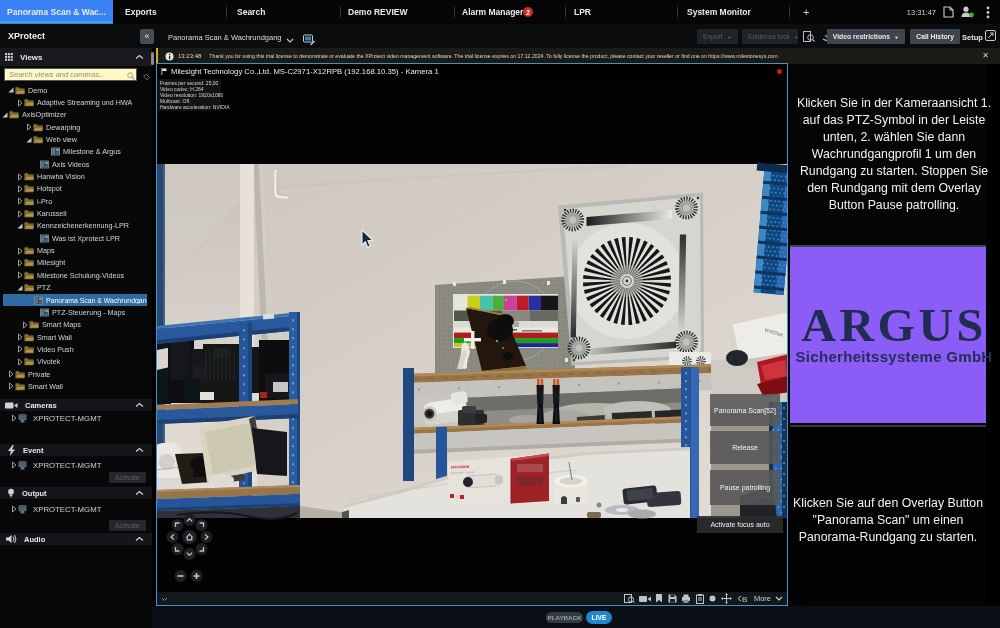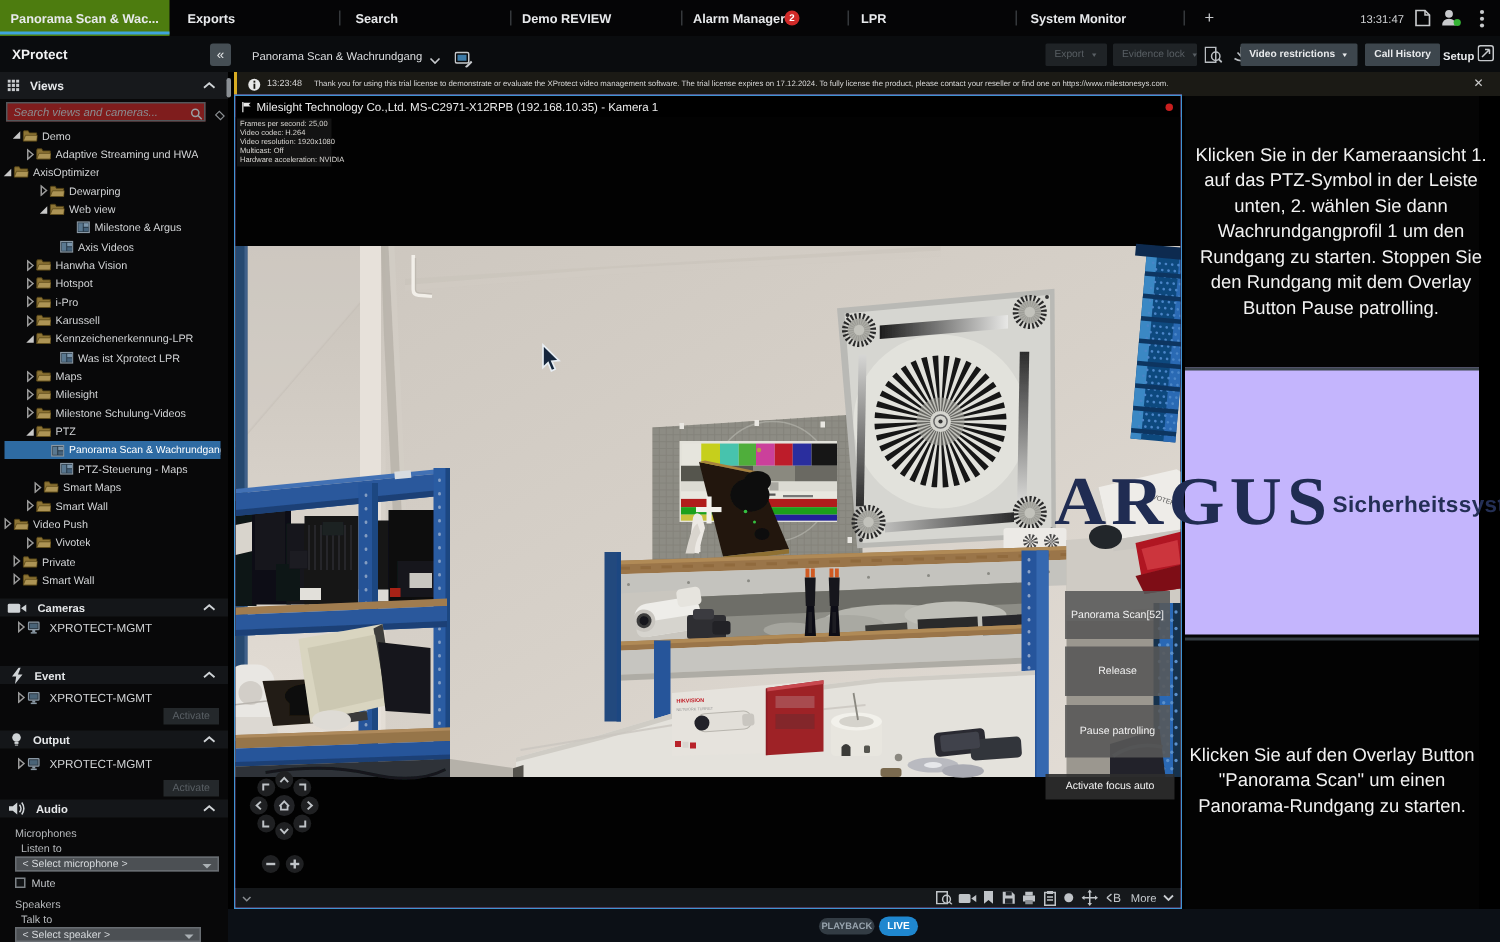--- a/index.html
+++ b/index.html
@@ -6,21 +6,21 @@
 body { font-family:"Liberation Sans", sans-serif; position:relative; }
 #app { position:absolute; inset:0; }
 .abs { position:absolute; }
 
 
 #topbar { position:absolute; left:0; top:0; width:1000px; height:24px; background:#050506; }
 .tab { position:absolute; top:0; height:24px; color:#e8eaec; font-size:8.5px; font-weight:bold;
         display:flex; align-items:center; white-space:nowrap; }
 #activetab { justify-content:center; }
 .tabsep { position:absolute; top:7px; width:1px; height:10px; background:#35383b; }
-#activetab { left:0; width:113px; background:#4d7c0f; }
+#activetab { left:0; width:113px; background:#3b82f6; }
 #activetab:after { content:""; position:absolute; left:0; bottom:1px; width:100%; height:2px; background:#3ea4de; }
 .badge { position:absolute; width:10px; height:10px; border-radius:5px; background:#d02a28; color:#fff;
          font-size:6.5px; font-weight:bold; display:flex; align-items:center; justify-content:center; top:7px; }
 #clock { position:absolute; right:64px; top:8px; color:#d2d4d6; font-size:7.5px; }
 
 
 #row2 { position:absolute; left:0; top:24px; width:1000px; height:24px; background:#0a0c0e; }
 #xprot { position:absolute; left:8px; top:7px; color:#f2f3f4; font-size:9px; font-weight:bold; }
 #collapse { position:absolute; left:140px; top:5px; width:14px; height:15px; background:#454e54; border-radius:2px;
             color:#e6e8ea; font-size:9px; text-align:center; line-height:14px; }
@@ -31,21 +31,21 @@
            display:flex; align-items:center; padding:0 6px; border-radius:1px; white-space:nowrap; }
 .dca { margin-left:4px; font-size:5px; transform:scaleY(0.8); }
 
 
 #sidebar { position:absolute; left:0; top:48px; width:152px; height:580px; background:#080809; color:#cfd1d3; }
 .shead { position:relative; height:18px; background:#17191c; display:flex; align-items:center; padding-left:5px; }
 .shead.s2 { height:12px; background:#141619; }
 .shead.s2 { font-size:7.5px; }
 .shead .st { font-size:8px; font-weight:bold; color:#e6e8ea; margin-left:7px; }
 .shead.s2 .st { font-size:7.5px; }
-#searchbox { position:absolute; left:4px; top:20px; width:133px; height:13px; background:#7f1d1d;
+#searchbox { position:absolute; left:4px; top:20px; width:133px; height:13px; background:#fef9c3;
              border:1px solid #53575b; color:#8a8e92; font-size:7.5px; font-style:italic;
              display:flex; align-items:center; padding-left:4px; }
 #tree { position:absolute; left:0; top:36px; width:152px; }
 .trow { height:12.35px; display:flex; align-items:center; font-size:7.2px; color:#d2d4d6; white-space:nowrap; }
 .trow.sel { background:#2e6ba3; color:#fff; margin-left:3px; margin-right:5px; padding-left:22px !important; font-size:6.9px; }
 .ar { width:9px; display:inline-flex; justify-content:center; flex:none; }
 .ic { margin-right:3px; display:inline-flex; flex:none; }
 .tl { overflow:hidden; }
 .srow { height:12.5px; display:flex; align-items:center; font-size:7.8px; color:#cfd1d3; padding-left:9px; }
 .activ { position:absolute; right:6px; width:37px; height:11px; background:#24282b; color:#595f64;
@@ -57,41 +57,41 @@
               border-right:3px solid transparent; border-top:3.5px solid #aab0b4; }
 .mute { display:flex; align-items:center; font-size:7.2px; color:#c2c5c8; padding-left:10px; margin-top:3px; }
 .mute .box { width:7px; height:7px; border:1px solid #7d8287; background:#121416; margin-right:4px; }
 
 
 #notif { position:absolute; left:156px; top:48px; width:844px; height:16px; background:#1b1a15;
          border-left:2px solid #d8ac23; display:flex; align-items:center; color:#d9d9d9; font-size:5.2px; }
 #notif .nx { position:absolute; right:11px; top:3px; color:#cfcfcf; font-size:8px; }
 
 
-#cell { position:absolute; left:156px; top:63px; width:632px; height:543px; border:1px solid #3f93d2; background:#be185d; }
+#cell { position:absolute; left:156px; top:63px; width:632px; height:543px; border:1px solid #3f93d2; background:#14b8a6; }
 #camtitle { position:absolute; left:0; top:0; width:100%; height:14px; color:#ececec; font-size:7.7px;
             display:flex; align-items:center; padding-left:4px; background:#000; }
 #reddot { position:absolute; right:5px; top:5px; width:5px; height:5px; border-radius:3px; background:#c81e1e; }
 #vid { position:absolute; left:0; top:14px; width:630px; height:514px; background:#020202; }
 #infoov { position:absolute; left:1px; top:1px; width:63px; padding:1px 2px; background:rgba(22,22,22,0.85);
           color:#d8d6d2; font-size:5px; line-height:6px; white-space:nowrap; }
 .ovbtn { position:absolute; left:553px; width:70px; background:rgba(88,88,88,0.88); color:#f2f2f2;
          font-size:7px; display:flex; align-items:center; justify-content:center; white-space:nowrap; }
 #celltb { position:absolute; left:0; bottom:0; width:630px; height:13px; background:#15181b;
           display:flex; align-items:center; justify-content:flex-end; }
 .tbi { margin:0 2.2px; display:inline-flex; align-items:center; }
 #more { color:#c8ccd0; font-size:7.5px; margin:0 4px 0 3px; }
 #ltb { position:absolute; left:4px; bottom:3px; }
 
 
 #rpanel { position:absolute; left:790px; top:64px; width:196px; height:542px; background:#050505; }
 .rtext { color:#f2f2f2; font-size:12.3px; line-height:17px; text-align:center; font-weight:400; white-space:nowrap; }
 #rt1 { position:absolute; left:0; top:0; width:196px; height:180px; display:flex; align-items:center; justify-content:center; padding-left:12px; }
-#argus { position:absolute; left:0; top:181px; width:196px; height:178px; background:#c4b5fd;
-         border-top:2px solid #3d464e; display:flex; flex-direction:row; align-items:center; justify-content:center; padding-left:12px; }
+#argus { position:absolute; left:0; top:181px; width:196px; height:178px; background:#8b5cf6;
+         border-top:2px solid #3d464e; display:flex; flex-direction:column; align-items:center; justify-content:center; padding-left:12px; }
 #argus .a1 { color:#202c52; font-size:48px; font-weight:bold; letter-spacing:3.5px; line-height:40px;
              font-family:"Liberation Serif", serif; transform:scaleY(0.95); white-space:nowrap; }
 #argus .a2 { color:#242f55; font-size:15px; font-weight:bold; letter-spacing:0.3px; margin-top:2px; white-space:nowrap; }
 #rt2 { position:absolute; left:0; top:361px; width:196px; height:181px; border-top:2px solid #343c42;
        display:flex; align-items:center; justify-content:center; background:#030303; padding-top:8px; }
 
 
 #botbar { position:absolute; left:152px; top:606px; width:848px; height:22px; background:#0c1016; }
 #playback { position:absolute; left:394px; top:6px; width:37px; height:11px; background:#333c44; border-radius:5.5px;
             color:#98a4ae; font-size:6.2px; font-weight:bold; display:flex; align-items:center; justify-content:center; }
@@ -476,21 +476,21 @@
             </svg>
           </span>
           <span class="ic fold">
             <svg width="10" height="9" viewBox="0 0 10 9">
               <path d="M0.5 2 L0.5 8 L9.5 8 L9.5 2.6 L4.6 2.6 L3.8 1.2 L0.9 1.2 Z" fill="#8d7435" stroke="#554416" stroke-width="0.6"></path>
               <path d="M0.5 8 L2 4.2 L10 4.2 L9.5 8 Z" fill="#ad9455" stroke="#554416" stroke-width="0.5"></path>
             </svg>
           </span>
           <span class="tl">Smart Wall</span>
         </div>
-        <div class="trow" style="">
+        <div class="trow" style="padding-left:15px">
           <span class="ar">
             <svg width="8" height="8" viewBox="0 0 8 8">
               <path d="M2.5 1 L6 4 L2.5 7 Z" fill="none" stroke="#9a9a9a" stroke-width="1"></path>
             </svg>
           </span>
           <span class="ic fold">
             <svg width="10" height="9" viewBox="0 0 10 9">
               <path d="M0.5 2 L0.5 8 L9.5 8 L9.5 2.6 L4.6 2.6 L3.8 1.2 L0.9 1.2 Z" fill="#8d7435" stroke="#554416" stroke-width="0.6"></path>
               <path d="M0.5 8 L2 4.2 L10 4.2 L9.5 8 Z" fill="#ad9455" stroke="#554416" stroke-width="0.5"></path>
             </svg>
@@ -627,29 +627,20 @@
     <div class="shead s2" style="position:absolute;top:485px;width:152px;padding-left:6px">
         <svg width="11" height="10" viewBox="0 0 11 10">
           <polygon points="0,3.5 2.5,3.5 5.5,1 5.5,9 2.5,6.5 0,6.5" fill="#cfd3d6"></polygon>
           <path d="M7 2.5 Q9 5 7 7.5 M8.5 1 Q11.3 5 8.5 9" stroke="#cfd3d6" stroke-width="1" fill="none"></path>
         </svg>
         <span class="st">Audio</span>
         <svg style="position:absolute;right:8px;top:3px" width="9" height="6" viewBox="0 0 9 6">
           <path d="M1 4.5 L4.5 1.5 L8 4.5" stroke="#cfd3d6" stroke-width="1.2" fill="none"></path>
         </svg>
       </div>
-    <div style="position:absolute;top:500px;width:152px;">
-      <div class="aulab" style="padding-left:10px">Microphones</div>
-      <div class="aulab" style="padding-left:14px;margin-top:1px">Listen to</div>
-      <div class="audd">&lt; Select microphone &gt;</div>
-      <div class="mute"><span class="box"></span>Mute</div>
-      <div class="aulab" style="padding-left:10px;margin-top:5px">Speakers</div>
-      <div class="aulab" style="padding-left:14px;margin-top:1px">Talk to</div>
-      <div class="audd" style="width:124px">&lt; Select speaker &gt;</div>
-    </div>
   </div>
 
   <div style="position:absolute;left:150.5px;top:51.5px;width:3.5px;height:13px;background:#8a8f94;border-radius:2px;"></div>
 
   <div id="notif">
     <svg style="margin:0 4px 0 7px;flex:none" width="9" height="9" viewBox="0 0 9 9">
         <circle cx="4.5" cy="4.5" r="4" fill="#e8e8e8"></circle>
         <rect x="4" y="3.8" width="1.2" height="3.4" fill="#17150f"></rect>
         <rect x="4" y="1.8" width="1.2" height="1.3" fill="#17150f"></rect>
       </svg>

